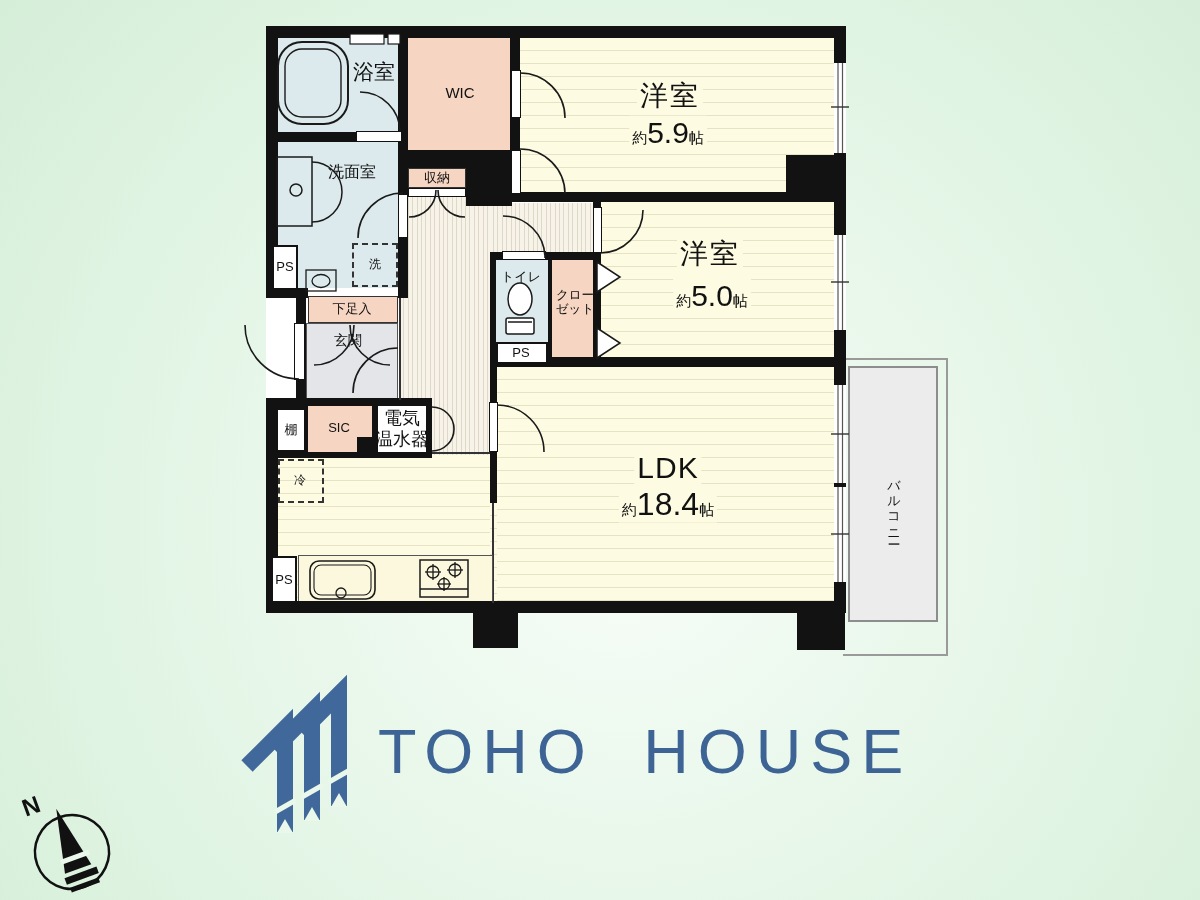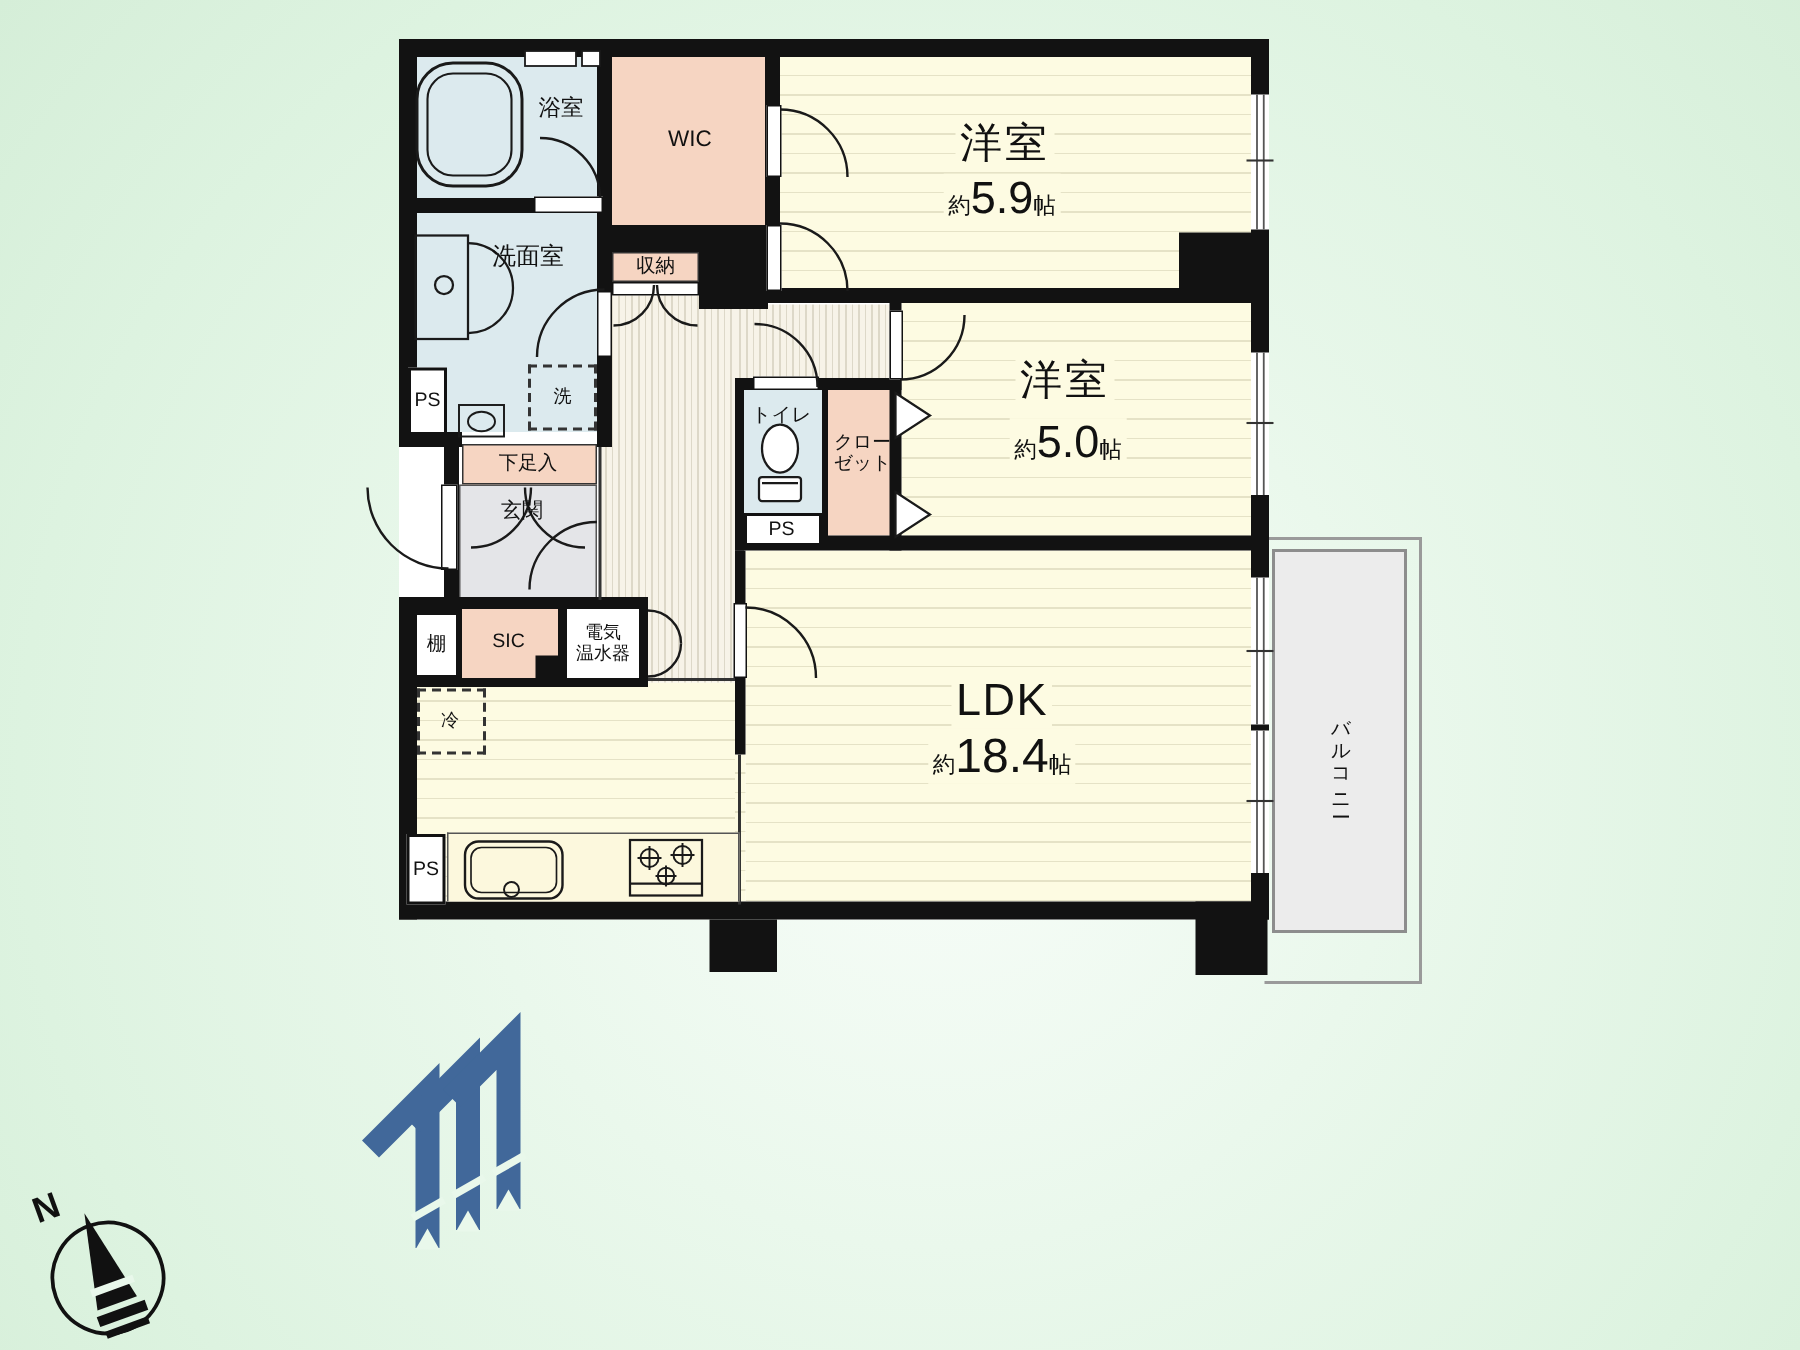--- a/index.html
+++ b/index.html
@@ -217,34 +217,34 @@
 
     <g transform="rotate(-20 72 852)">
       <circle cx="72" cy="852" r="37" fill="none" stroke="#111" stroke-width="2.5"></circle>
       <polygon points="72,806 58,870 86,870" fill="#111"></polygon>
       <line x1="58" y1="858" x2="88" y2="858" stroke="#e9f8eb" stroke-width="5"></line>
       <rect x="56" y="874" width="34" height="7" fill="#111"></rect>
       <rect x="58" y="885" width="30" height="5" fill="#111"></rect>
     </g>
   </svg>
 
-  <div class="lbl" style="left:374px;top:72px;font-size:15px;">浴室</div>
+  <div class="lbl" style="left:374px;top:72px;font-size:21px;">浴室</div>
   <div class="lbl" style="left:352px;top:172px;font-size:16px;">洗面室</div>
   <div class="lbl" style="left:460px;top:93px;font-size:15px;">WIC</div>
   <div class="lbl" style="left:437px;top:178px;font-size:13px;">収納</div>
   <div class="lbl" style="left:521px;top:277px;font-size:13px;">トイレ</div>
   <div class="lbl" style="left:575px;top:302px;font-size:12.5px;">
     <span>クロー</span><br>
     <span>ゼット</span>
   </div>
   <div class="lbl" style="left:352px;top:309px;font-size:13px;">下足入</div>
   <div class="lbl" style="left:348px;top:340px;font-size:14px;">玄関</div>
   <div class="lbl" style="left:291px;top:430px;font-size:13px;">棚</div>
   <div class="lbl" style="left:339px;top:428px;font-size:13px;">SIC</div>
-  <div class="lbl" style="left:402px;top:429px;font-size:12px;">
+  <div class="lbl" style="left:402px;top:429px;font-size:18px;">
     <span>電気</span><br>
     <span>温水器</span>
   </div>
   <div class="lbl" style="left:300px;top:481px;font-size:12px;">冷</div>
   <div class="lbl" style="left:375px;top:265px;font-size:12px;">洗</div>
   <div class="lbl" style="left:285px;top:267px;font-size:13px;">PS</div>
   <div class="lbl" style="left:521px;top:353px;font-size:13px;">PS</div>
   <div class="lbl" style="left:284px;top:580px;font-size:13px;">PS</div>
   <div class="lbl" style="left:893px;top:505px;font-size:13px;writing-mode:vertical-rl;letter-spacing:2px;transform:translate(-50%,-50%);">バルコニー</div>
 
@@ -254,16 +254,17 @@
   </div>
   <div class="lbl lblbgY" style="left:710px;top:254px;font-size:28px;letter-spacing:2px;">洋室</div>
   <div class="lbl lblbgY" style="left:712px;top:296px;font-size:15px;">
     <span>約</span><span style="font-size:30px;">5.0</span><span>帖</span>
   </div>
   <div class="lbl lblbgY" style="left:668px;top:468px;font-size:30px;letter-spacing:1px;">LDK</div>
   <div class="lbl lblbgY" style="left:668px;top:504px;font-size:15px;">
     <span>約</span><span style="font-size:32px;">18.4</span><span>帖</span>
   </div>
 
+  <div class="logo-text" style="left:378px;top:715px;">TOHO HOUSE</div>
 
   <div class="lbl" style="left:31px;top:806px;font-size:24px;font-weight:bold;transform:translate(-50%,-50%) rotate(-20deg);">N</div>
 
 </div>
 
 </body></html>

